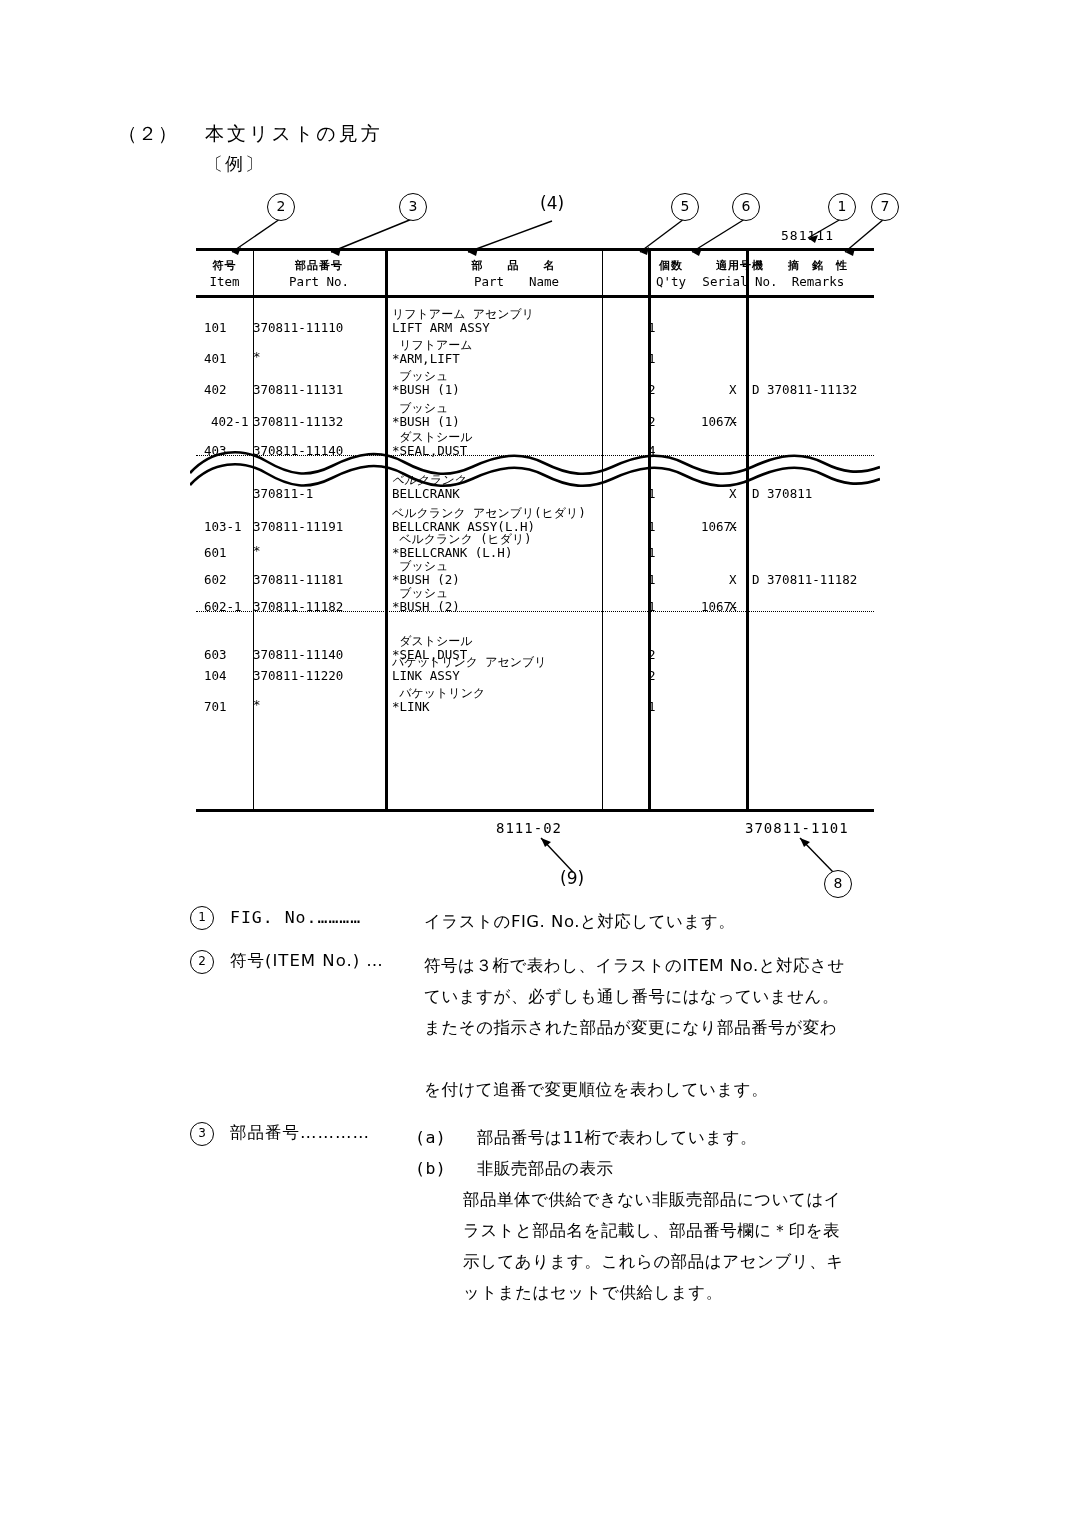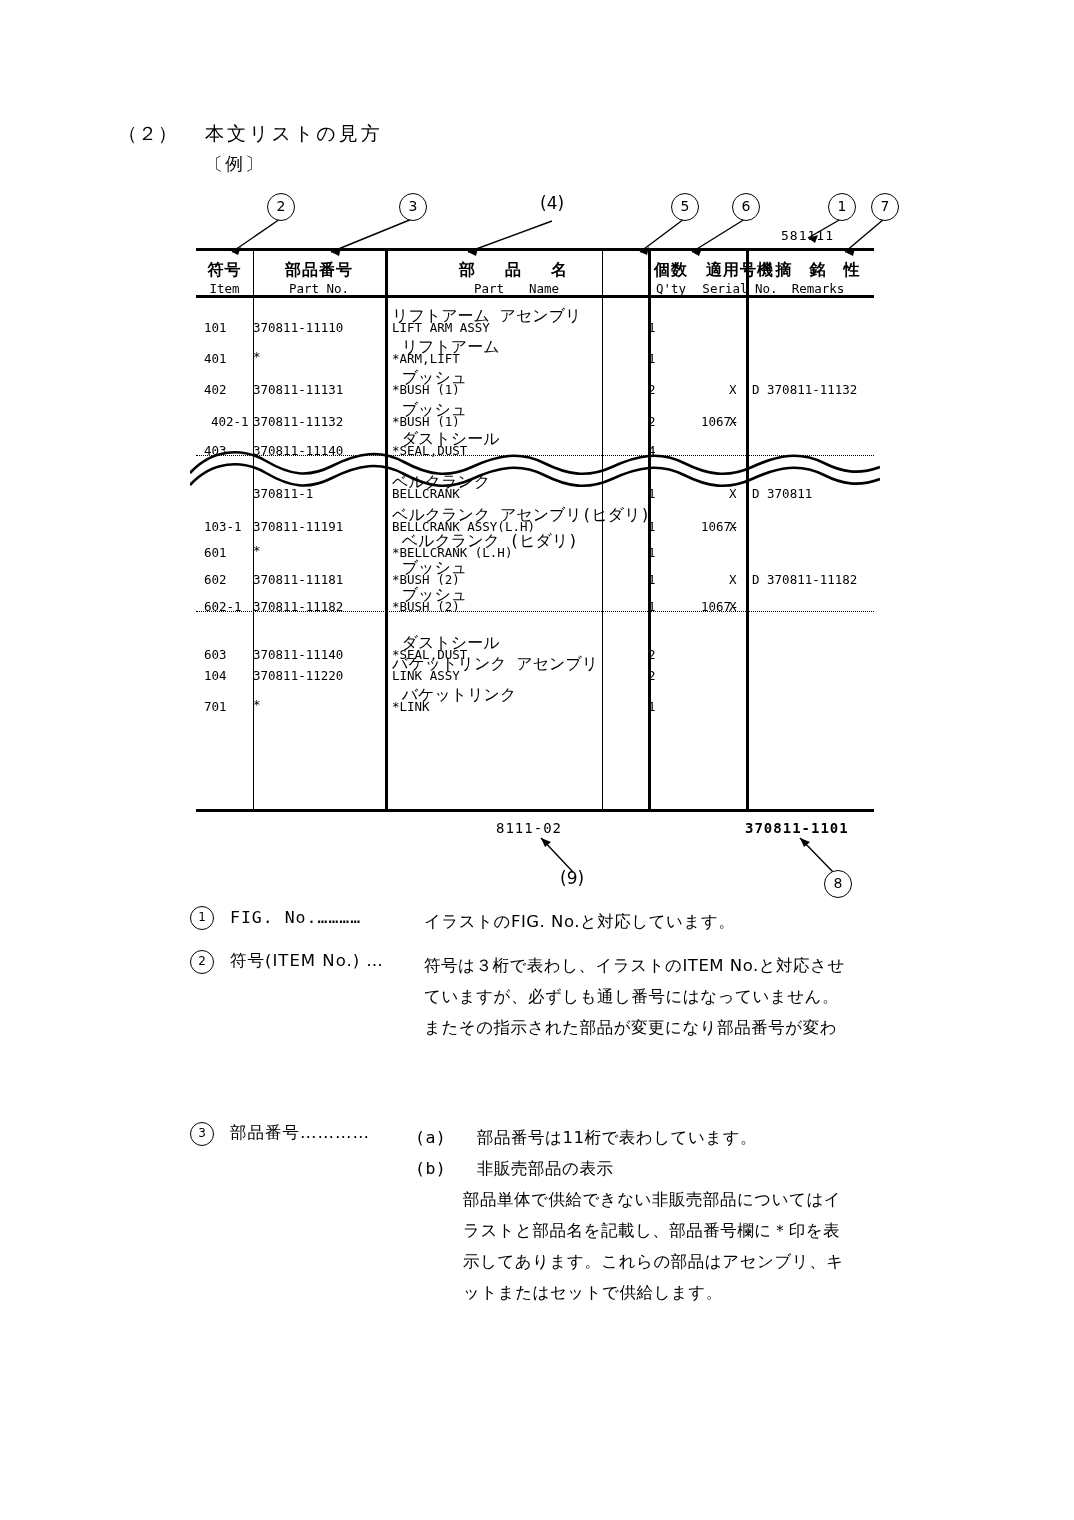--- a/index.html
+++ b/index.html
@@ -35,30 +35,30 @@
   .vline{position:absolute;background:#000;width:1.4px;}
   .vline.thick{width:2.6px;}
   .hline{position:absolute;background:#000;height:1.4px;}
   .hline.thick{height:2.6px;}
   .dotline{position:absolute;height:0;border-top:1.5px dotted #000;}
 
   .th{
     position:absolute;text-align:center;font-size:12.5px;line-height:1.35;
     font-family:"DejaVu Sans",sans-serif;
   }
-  .th .jp{display:block;font-size:16px;letter-spacing:1px;font-weight:bold;}
+  .th .jp{display:block;font-size:11px;letter-spacing:1px;font-weight:bold;}
   .th .en{display:block;font-size:12.5px;font-family:"DejaVu Sans Mono",monospace;}
   .th .spread{letter-spacing:7px;}
 
   .cell{
     position:absolute;font-family:"DejaVu Sans Mono",monospace;
     font-size:12.5px;white-space:pre;letter-spacing:0px;
   }
   .cell.ctr{}
-  .cell.kata{font-size:16px;letter-spacing:0px;}
+  .cell.kata{font-size:12px;letter-spacing:0px;}
 
   
   .wavy{position:absolute;left:0;top:0;pointer-events:none;}
   .note-term{position:absolute;font-size:16.5px;letter-spacing:1px;}
   .note-body{position:absolute;font-size:16.5px;line-height:31px;letter-spacing:0.5px;}
   .mono{font-family:"DejaVu Sans Mono",monospace;}
 </style>
 </head>
 <body>
 
@@ -173,21 +173,21 @@
         <div class="cell" style="left:196px;top:166px;">*BUSH (1)</div>
         <div class="cell ctr" style="left:452px;top:166px;width:46px;">2</div>
         <div class="cell" style="left:505px;top:166px;">1067-</div>
         <div class="cell" style="left:533px;top:166px;">X</div>
         <div class="cell" style="left:8px;top:195px;">403</div>
         <div class="cell ctr" style="left:57px;top:195px;width:132px;">370811-11140</div>
         <div class="cell kata" style="left:196px;top:181px;"> ダストシール</div>
         <div class="cell" style="left:196px;top:195px;">*SEAL,DUST</div>
         <div class="cell ctr" style="left:452px;top:195px;width:46px;">4</div>
         <div class="cell ctr" style="left:57px;top:238px;width:132px;">370811-1</div>
-        <div class="cell kata" style="left:196px;top:224px;">ベルクランク</div>
+        <div class="cell kata" style="left:196px;top:224px;font-style:italic;">ベルクランク</div>
         <div class="cell" style="left:196px;top:238px;">BELLCRANK</div>
         <div class="cell ctr" style="left:452px;top:238px;width:46px;">1</div>
         <div class="cell" style="left:533px;top:238px;">X</div>
         <div class="cell" style="left:556px;top:238px;">D 370811</div>
         <div class="cell" style="left:8px;top:271px;">103-1</div>
         <div class="cell ctr" style="left:57px;top:271px;width:132px;">370811-11191</div>
         <div class="cell kata" style="left:196px;top:257px;">ベルクランク アセンブリ(ヒダリ)</div>
         <div class="cell" style="left:196px;top:271px;">BELLCRANK ASSY(L.H)</div>
         <div class="cell ctr" style="left:452px;top:271px;width:46px;">1</div>
         <div class="cell" style="left:505px;top:271px;">1067-</div>
@@ -237,31 +237,32 @@
                C448,24 470,20 494,32 C518,44 538,47 562,36 C588,24 610,20 634,32
                C652,41 668,44 690,36" fill="none" stroke="#000" stroke-width="2.6"></path>
       <path d="M0,30 C22,6 52,4 76,18 C100,32 118,35 142,23 C168,10 190,6 214,19
                C238,32 258,35 282,24 C308,12 330,8 354,20 C378,32 398,35 422,24
                C448,12 470,8 494,20 C518,32 538,35 562,24 C588,12 610,8 634,20
                C652,29 668,32 690,24" fill="none" stroke="#000" stroke-width="2.6"></path>
     </svg>
   </div>
 
   <div class="fig-num" style="left:496px;top:820px;font-size:14px;">8111-02</div>
-  <div class="fig-num" style="left:745px;top:820px;font-size:14px;font-weight:bold;">370811-1101</div>
+  <div class="fig-num" style="left:745px;top:820px;font-size:14px;">370811-1101</div>
 
   <div class="callout" style="left:190px;top:906px;width:22px;height:22px;line-height:20px;font-size:12px;">1</div>
   <div class="note-term mono" style="left:230px;top:908px;">FIG. No.…………</div>
   <div class="note-body" style="left:424px;top:906px;width:480px;">イラストのFIG. No.と対応しています。</div>
 
   <div class="callout" style="left:190px;top:950px;width:22px;height:22px;line-height:20px;font-size:12px;">2</div>
   <div class="note-term" style="left:230px;top:950px;">符号(ITEM No.) …</div>
   <div class="note-body" style="left:424px;top:950px;width:490px;">符号は３桁で表わし、イラストのITEM No.と対応させ</div>
   <div class="note-body" style="left:424px;top:981px;width:490px;">ていますが、必ずしも通し番号にはなっていません。</div>
   <div class="note-body" style="left:424px;top:1012px;width:490px;">またその指示された部品が変更になり部品番号が変わ</div>
+  <div class="note-body" style="left:424px;top:1074px;width:490px;">を付けて追番で変更順位を表わしています。</div>
 
   <div class="callout" style="left:190px;top:1122px;width:22px;height:22px;line-height:20px;font-size:12px;">3</div>
   <div class="note-term" style="left:230px;top:1122px;">部品番号…………</div>
   <div class="note-body mono" style="left:415px;top:1122px;">(a)</div>
   <div class="note-body" style="left:477px;top:1122px;width:430px;">部品番号は11桁で表わしています。</div>
   <div class="note-body mono" style="left:415px;top:1153px;">(b)</div>
   <div class="note-body" style="left:477px;top:1153px;width:430px;">非販売部品の表示</div>
   <div class="note-body" style="left:463px;top:1184px;width:445px;">部品単体で供給できない非販売部品についてはイ</div>
   <div class="note-body" style="left:463px;top:1215px;width:445px;">ラストと部品名を記載し、部品番号欄に＊印を表</div>
   <div class="note-body" style="left:463px;top:1246px;width:445px;">示してあります。これらの部品はアセンブリ、キ</div>

